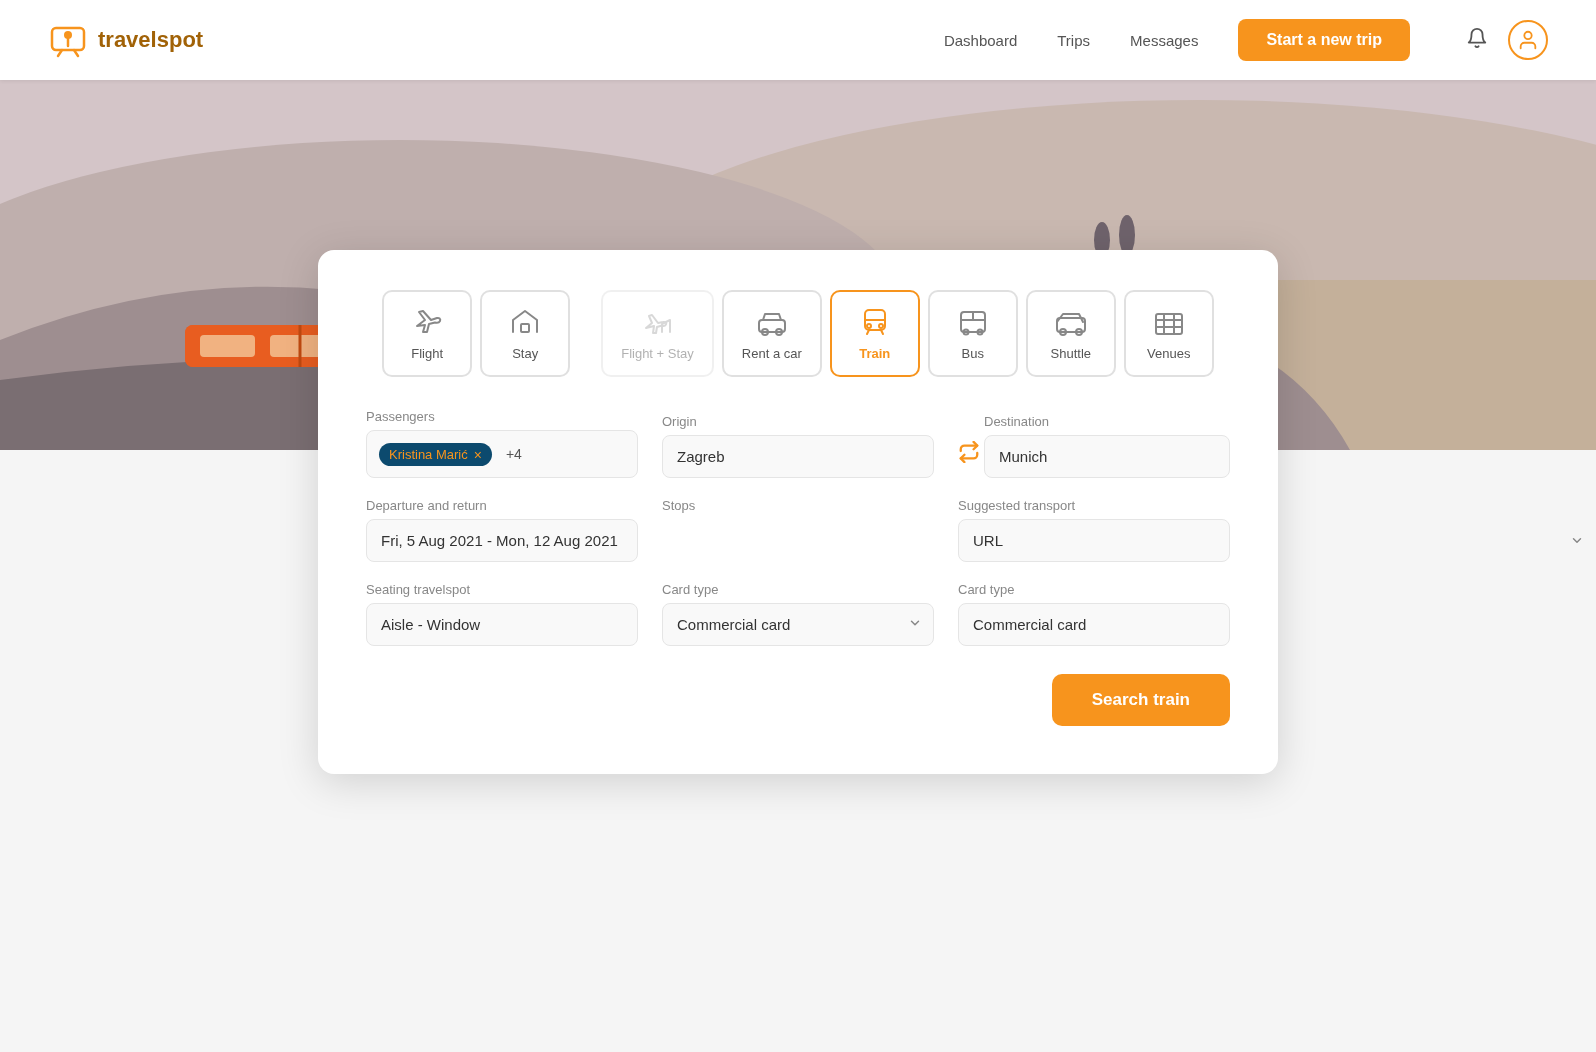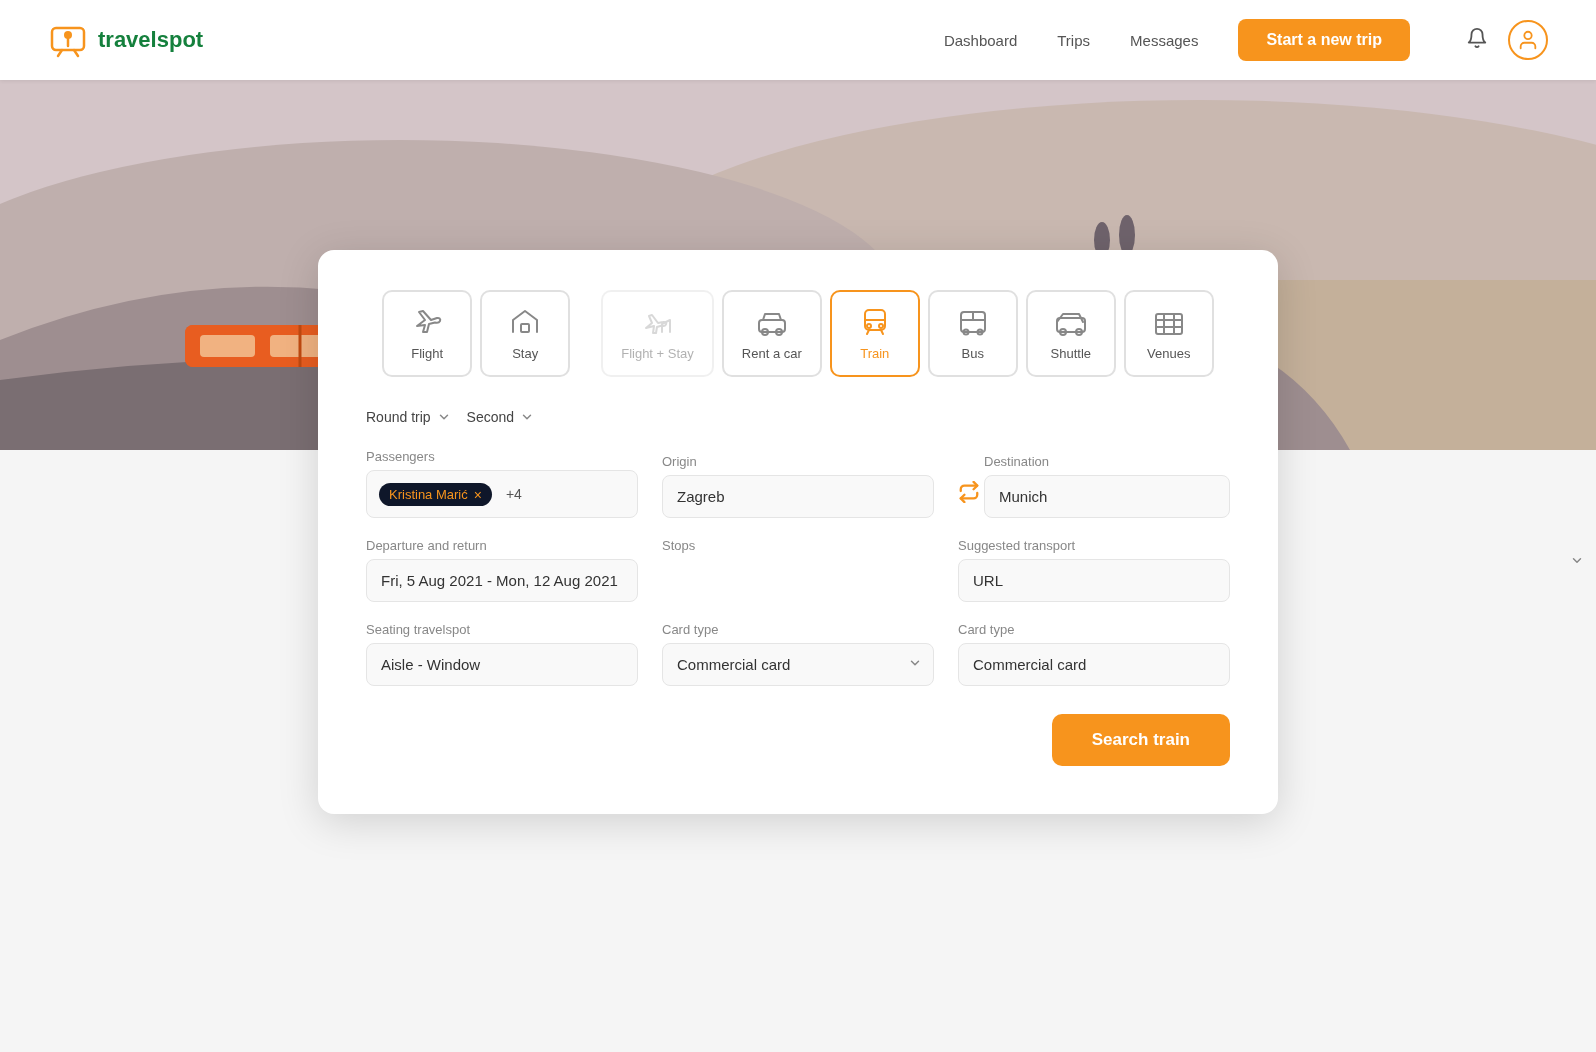--- a/index.html
+++ b/index.html
@@ -22,21 +22,21 @@
       gap: 10px;
       text-decoration: none;
     }
     .logo-icon {
       width: 40px;
       height: 40px;
     }
     .logo-text {
       font-size: 22px;
       font-weight: 600;
-      color: #15803d;
+      color: #a16207;
     }
     .nav-links {
       display: flex;
       align-items: center;
       gap: 40px;
       margin-left: auto;
       margin-right: 32px;
     }
     .nav-link {
       font-size: 15px;
@@ -144,21 +144,21 @@
     .transport-tab svg {
       width: 32px;
       height: 32px;
     }
     .transport-tab .tab-label {
       font-size: 13px;
       color: #555;
     }
     .transport-tab.active .tab-label {
       color: #f7941d;
-      font-weight: 400;
+      font-weight: 700;
     }
 
     
     .trip-options {
       display: flex;
       gap: 16px;
       margin-bottom: 24px;
     }
     .trip-select {
       display: flex;
@@ -211,21 +211,21 @@
       right: 12px;
       top: 50%;
       transform: translateY(-50%);
       pointer-events: none;
       color: #888;
     }
     .passenger-tag {
       display: inline-flex;
       align-items: flex-end;
       gap: 6px;
-      background: #0f172a;
+      background: #0c4a6e;
       border-radius: 20px;
       padding: 4px 10px;
       font-size: 13px;
       color: #f7941d;
       font-weight: 500;
       margin-right: 6px;
     }
     .passenger-tag .remove-btn {
       cursor: pointer;
       font-size: 14px;
@@ -452,34 +452,20 @@
           <line x1="3" y1="14" x2="29" y2="14"></line>
           <line x1="11" y1="8" x2="11" y2="28"></line>
           <line x1="21" y1="8" x2="21" y2="28"></line>
           <line x1="3" y1="21" x2="29" y2="21"></line>
         </svg>
         <span class="tab-label">Venues</span>
       </div>
 
     </div>
 
-    <div class="trip-options">
-      <button class="trip-select">
-        <span>Round trip</span>
-        <svg width="14" height="14" viewBox="0 0 24 24" fill="none" stroke="#888" stroke-width="2.5" stroke-linecap="round" stroke-linejoin="round">
-            <polyline points="6 9 12 15 18 9"></polyline>
-          </svg>
-      </button>
-      <button class="trip-select">
-        <span>Second</span>
-        <svg width="14" height="14" viewBox="0 0 24 24" fill="none" stroke="#888" stroke-width="2.5" stroke-linecap="round" stroke-linejoin="round">
-            <polyline points="6 9 12 15 18 9"></polyline>
-          </svg>
-      </button>
-    </div>
 
     <div class="form-rows">
 
       <div class="form-row-3col" style="align-items:end;">
 
         <div class="form-group">
           <label>Passengers</label>
           <div class="passengers-field">
             <span class="passenger-tag">
               <span>Kristina Marić</span>

